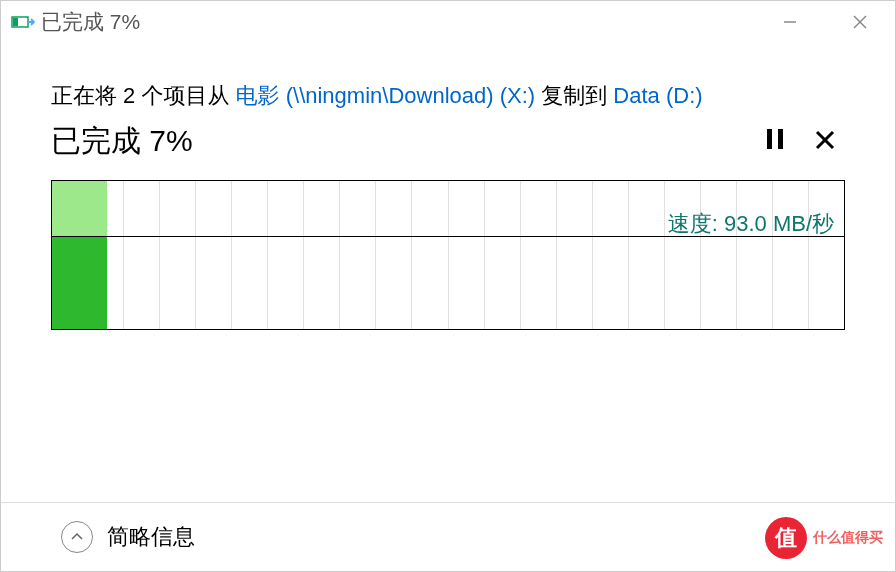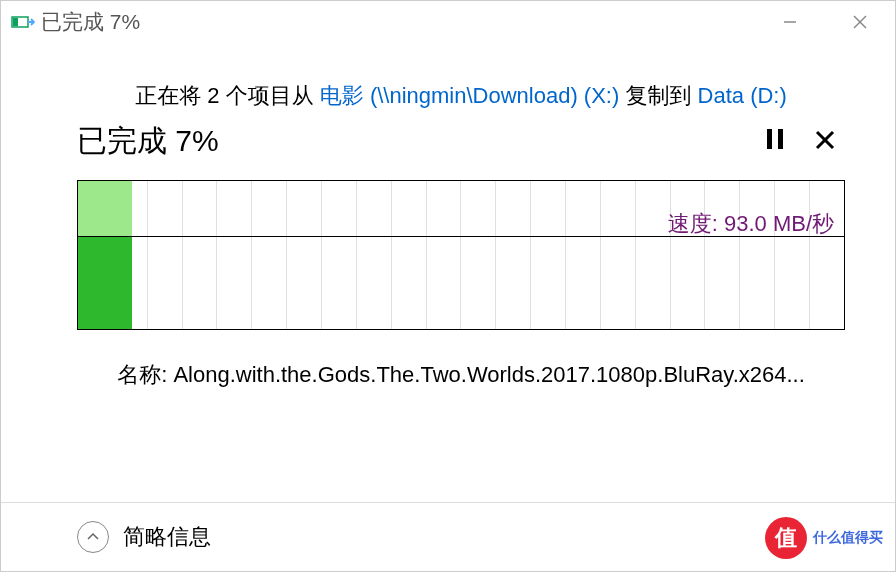--- a/index.html
+++ b/index.html
@@ -36,22 +36,21 @@
     .window-btn {
       width: 70px;
       height: 42px;
       display: flex;
       align-items: center;
       justify-content: center;
       color: #999;
       cursor: pointer;
     }
     .content {
-      padding: 38px 50px 0 76px;
-      text-align: center;
+      padding: 38px 50px 0 50px;
     }
     .copy-line {
       font-size: 22px;
       color: #000;
       margin-bottom: 10px;
     }
     .copy-line a {
       color: #0066cc;
       text-decoration: none;
     }
@@ -117,36 +116,36 @@
       right: 0;
       top: 55px;
       height: 1px;
       background: #000;
     }
     .speed-label {
       position: absolute;
       right: 10px;
       top: 28px;
       font-size: 22px;
-      color: #701a75;
+      color: #0f766e;
       background: transparent;
     }
     .details {
       font-size: 22px;
       color: #000;
       line-height: 1.5;
     }
     .detail-row { white-space: nowrap; overflow: hidden; text-overflow: ellipsis; }
     .footer {
       position: absolute;
       bottom: 0;
       left: 0;
       right: 0;
       border-top: 1px solid #ddd;
-      padding: 18px 76px;
+      padding: 18px 60px;
       display: flex;
       align-items: center;
       gap: 14px;
     }
     .chevron-circle {
       width: 32px;
       height: 32px;
       border: 1px solid #888;
       border-radius: 50%;
       display: flex;
@@ -175,21 +174,21 @@
       background: #e60012;
       color: #fff;
       display: flex;
       align-items: center;
       justify-content: center;
       font-size: 22px;
       font-weight: bold;
     }
     .watermark-text {
       font-size: 14px;
-      color: #1d4ed8;
+      color: #ef4444;
       font-weight: bold;
     }
   </style>
 </head>
 <body>
 
 <div class="titlebar">
   <span class="titlebar-icon">
     <svg width="24" height="16" viewBox="0 0 24 16">
       <rect x="1" y="3" width="16" height="10" fill="none" stroke="#0aa05e" stroke-width="1.5"></rect>
@@ -263,23 +262,20 @@
     </div>
     <div class="graph-fill-top"></div>
     <div class="graph-fill-bottom"></div>
     <div class="graph-speed-line"></div>
     <div class="speed-label">
       <span>速度: </span><span>93.0 MB/秒</span>
     </div>
   </div>
 
   <div class="details">
-    <div class="detail-row">
-      <span>名称: </span><span>Along.with.the.Gods.The.Two.Worlds.2017.1080p.BluRay.x264...</span>
-    </div>
   </div>
 </div>
 
 <div class="footer">
   <div class="chevron-circle">
     <svg width="14" height="10" viewBox="0 0 14 10">
         <path d="M2 7 L7 2 L12 7" stroke="#666" stroke-width="1.5" fill="none"></path>
       </svg>
   </div>
   <span class="footer-text">简略信息</span>

